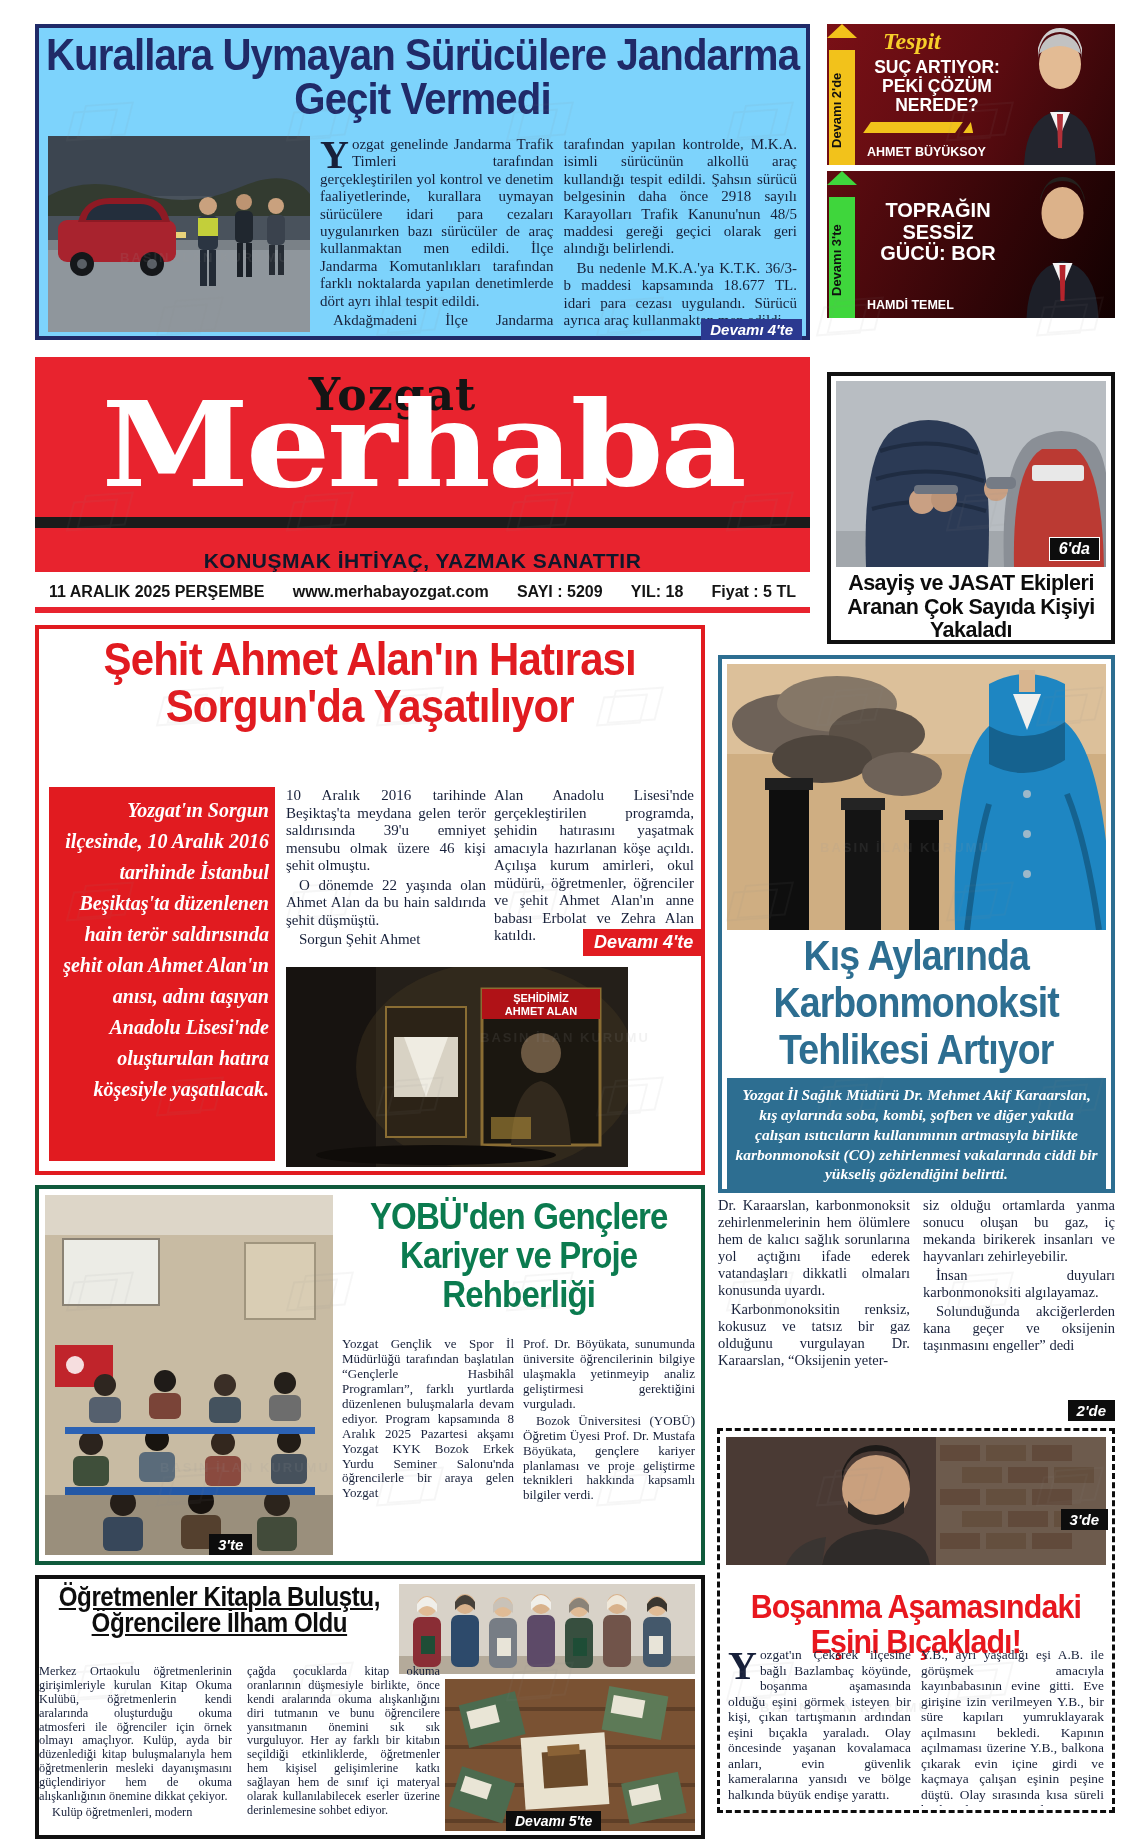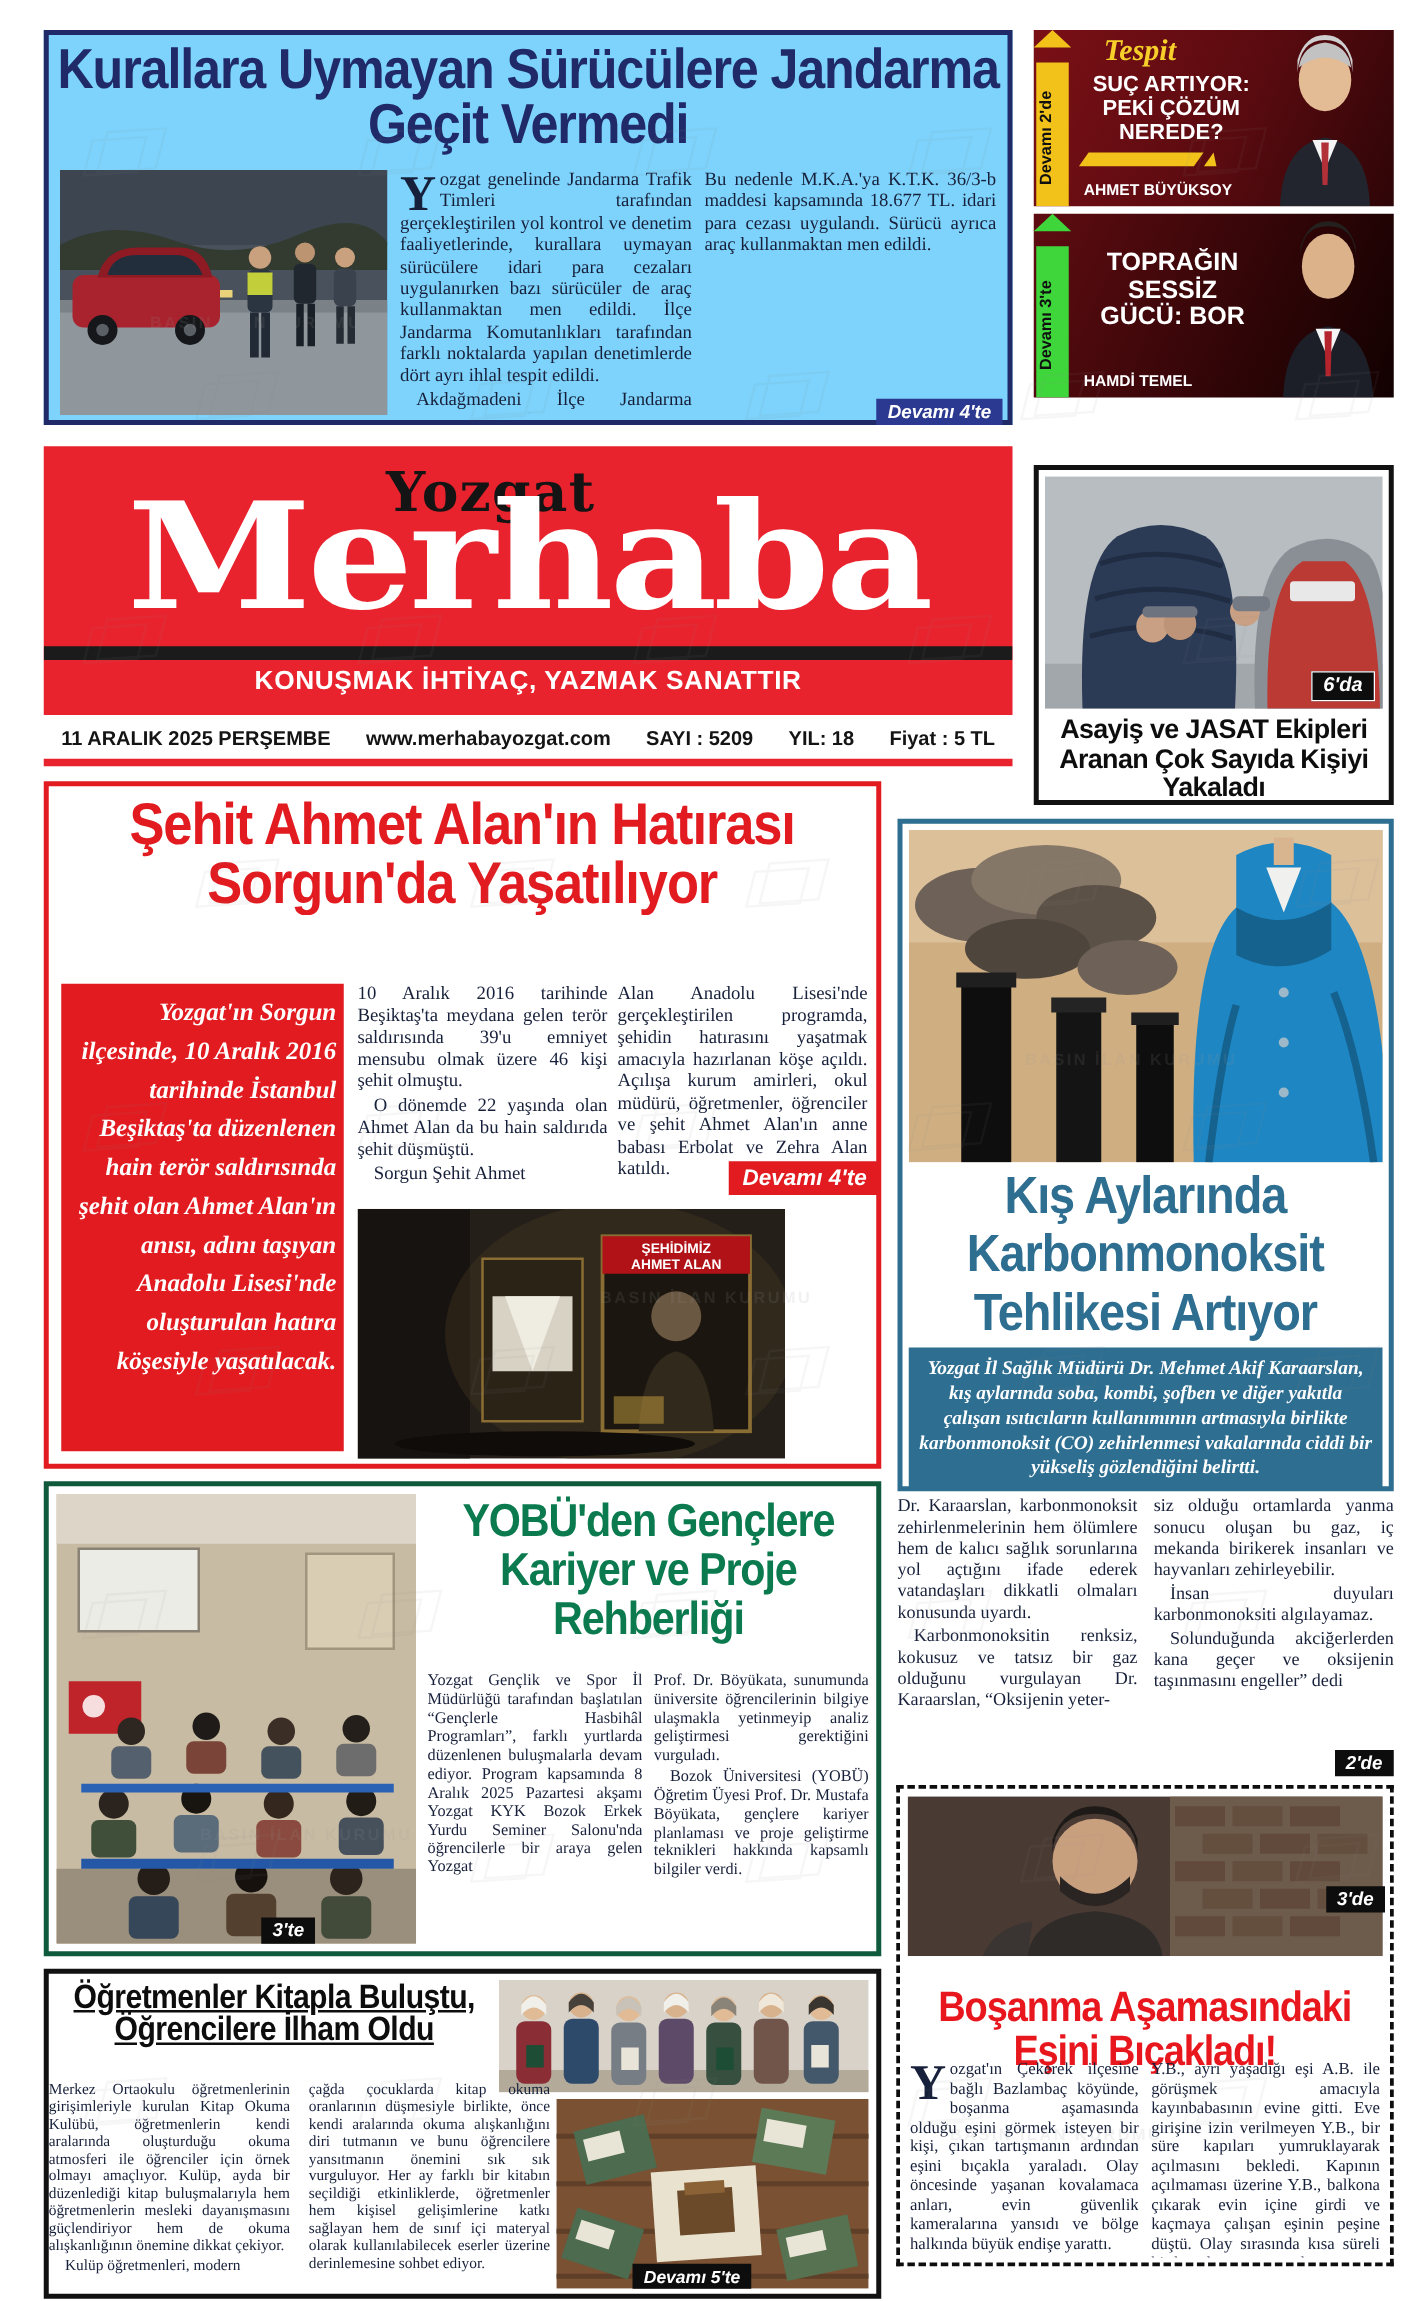--- a/index.html
+++ b/index.html
@@ -50,21 +50,21 @@
   
   .jasat{left:827px;top:372px;width:288px;height:272px;border:4px solid #111;padding:5px;}
   .jasat-photo{position:relative;width:100%;height:186px;overflow:hidden;}
   .jasat-badge{position:absolute;right:6px;bottom:6px;border:1px solid #fff;font-size:16px;}
   .jasat-head{font-weight:bold;font-size:21.5px;line-height:1.1;text-align:center;color:#0d0d0d;padding-top:5px;letter-spacing:-.5px;}
   
   .masthead{left:35px;top:357px;width:775px;height:215px;background:var(--red);overflow:hidden;}
   .mh-city{position:absolute;top:12px;left:0;right:60px;text-align:center;font-family:"DejaVu Serif",serif;font-weight:bold;font-size:44px;color:#141414;letter-spacing:1px;}
   .mh-name{position:absolute;top:26px;left:0;right:0;text-align:center;font-family:"DejaVu Serif",serif;font-weight:bold;font-size:118px;line-height:1.05;color:#fff;transform:scaleX(1.13);transform-origin:50% 0;letter-spacing:-3px;}
   .mh-bar{position:absolute;left:0;right:0;top:160px;height:11px;background:#1b1b1b;}
-  .mh-slogan{position:absolute;left:0;right:0;top:176px;text-align:center;color:#ffffff;font-weight:bold;font-size:21px;letter-spacing:.5px;}
+  .mh-slogan{position:absolute;left:0;right:0;top:192px;text-align:center;color:#0f172a;font-weight:bold;font-size:21px;letter-spacing:.5px;}
   
   .dateline{left:35px;top:577px;width:775px;height:36px;border-bottom:6px solid var(--red);display:flex;justify-content:space-between;align-items:center;padding:0 14px;font-weight:bold;font-size:16px;color:#141414;}
   
   .sehit{left:35px;top:625px;width:670px;height:550px;border:4px solid var(--hlred);}
   .sehit-head{color:var(--hlred);font-weight:bold;font-size:47px;line-height:1.0;text-align:center;padding-top:6px;letter-spacing:-1px;}
   .sehit-lead{position:absolute;left:10px;top:158px;width:226px;height:374px;background:var(--hlred);color:#fff;font-family:"Liberation Serif",serif;font-style:italic;font-weight:bold;font-size:20px;line-height:31px;text-align:right;padding:8px 6px;}
   .sehit-col{position:absolute;top:158px;width:200px;height:174px;font-size:15px;line-height:1.17;}
   .sehit-photo{position:absolute;left:247px;top:338px;width:342px;height:200px;overflow:hidden;}
   .sehit-badge{position:absolute;left:532px;top:300px;background:var(--hlred);font-size:18px;padding:3px 11px;}
   
@@ -136,20 +136,21 @@
         <rect x="219" y="79" width="18" height="30" rx="5" fill="#3a424d"></rect>
         <rect x="221" y="109" width="6" height="30" fill="#262c34"></rect>
           <rect x="230" y="109" width="6" height="30" fill="#262c34"></rect>
       </svg>
     </div>
     <div class="top-col colbody cols dropcap">
         <p>Yozgat genelinde Jandarma Trafik Timleri tarafından gerçekleştirilen yol kontrol ve denetim faaliyetlerinde, kurallara uymayan sürücülere idari para cezaları uygulanırken bazı sürücüler de araç kullanmaktan men edildi. İlçe Jandarma Komutanlıkları tarafından farklı noktalarda yapılan denetimlerde dört ayrı ihlal tespit edildi.</p>
         <p>Akdağmadeni İlçe Jandarma Komutanlığı Trafik Jandarması</p>
       </div>
     <div class="top-col colbody cols">
+        <p>tarafından yapılan kontrolde, M.K.A. isimli sürücünün alkollü araç kullandığı tespit edildi. Şahsın sürücü belgesinin daha önce 2918 sayılı Karayolları Trafik Kanunu'nun 48/5 maddesi gereği geçici olarak geri alındığı belirlendi.</p>
         <p>Bu nedenle M.K.A.'ya K.T.K. 36/3-b maddesi kapsamında 18.677 TL. idari para cezası uygulandı. Sürücü ayrıca araç kullanmaktan men edildi.</p>
       </div>
   </div>
   <span class="badge top-badge">Devamı 4'te</span>
 </div>
 
 <div class="abs promo tespit">
   <div class="strip">
     <span class="tri"></span>
       <span class="bar"></span>

